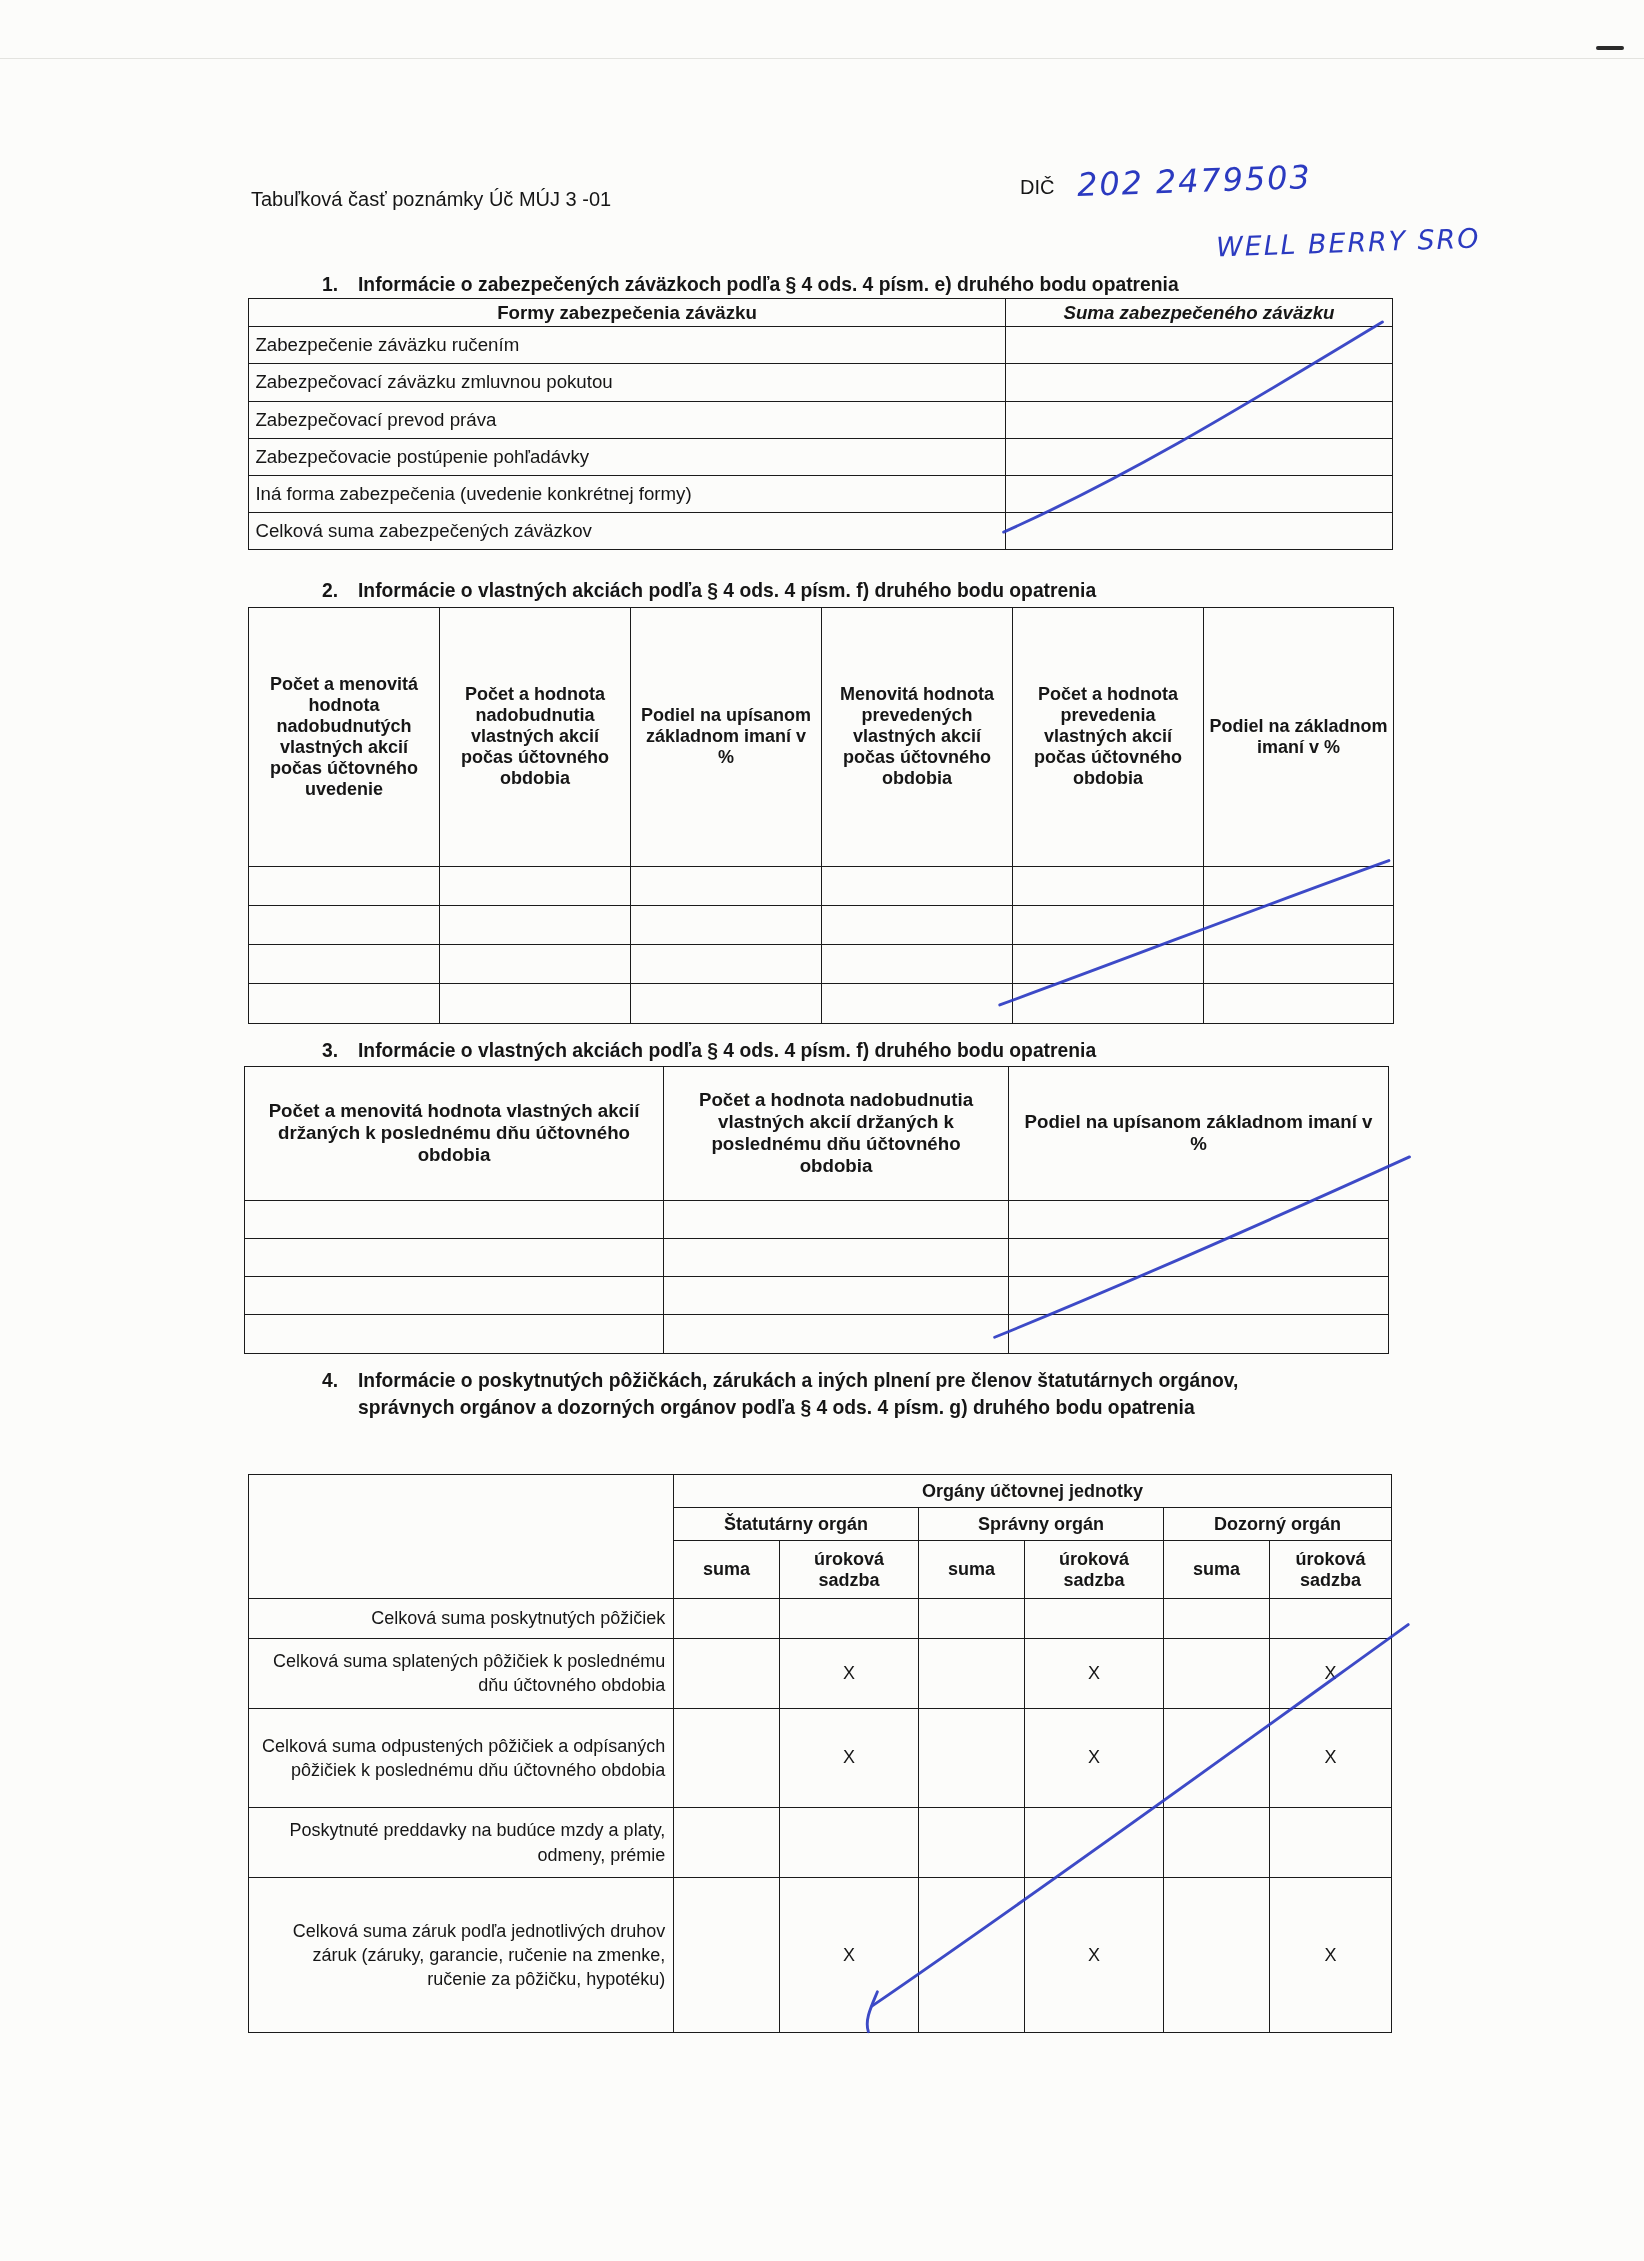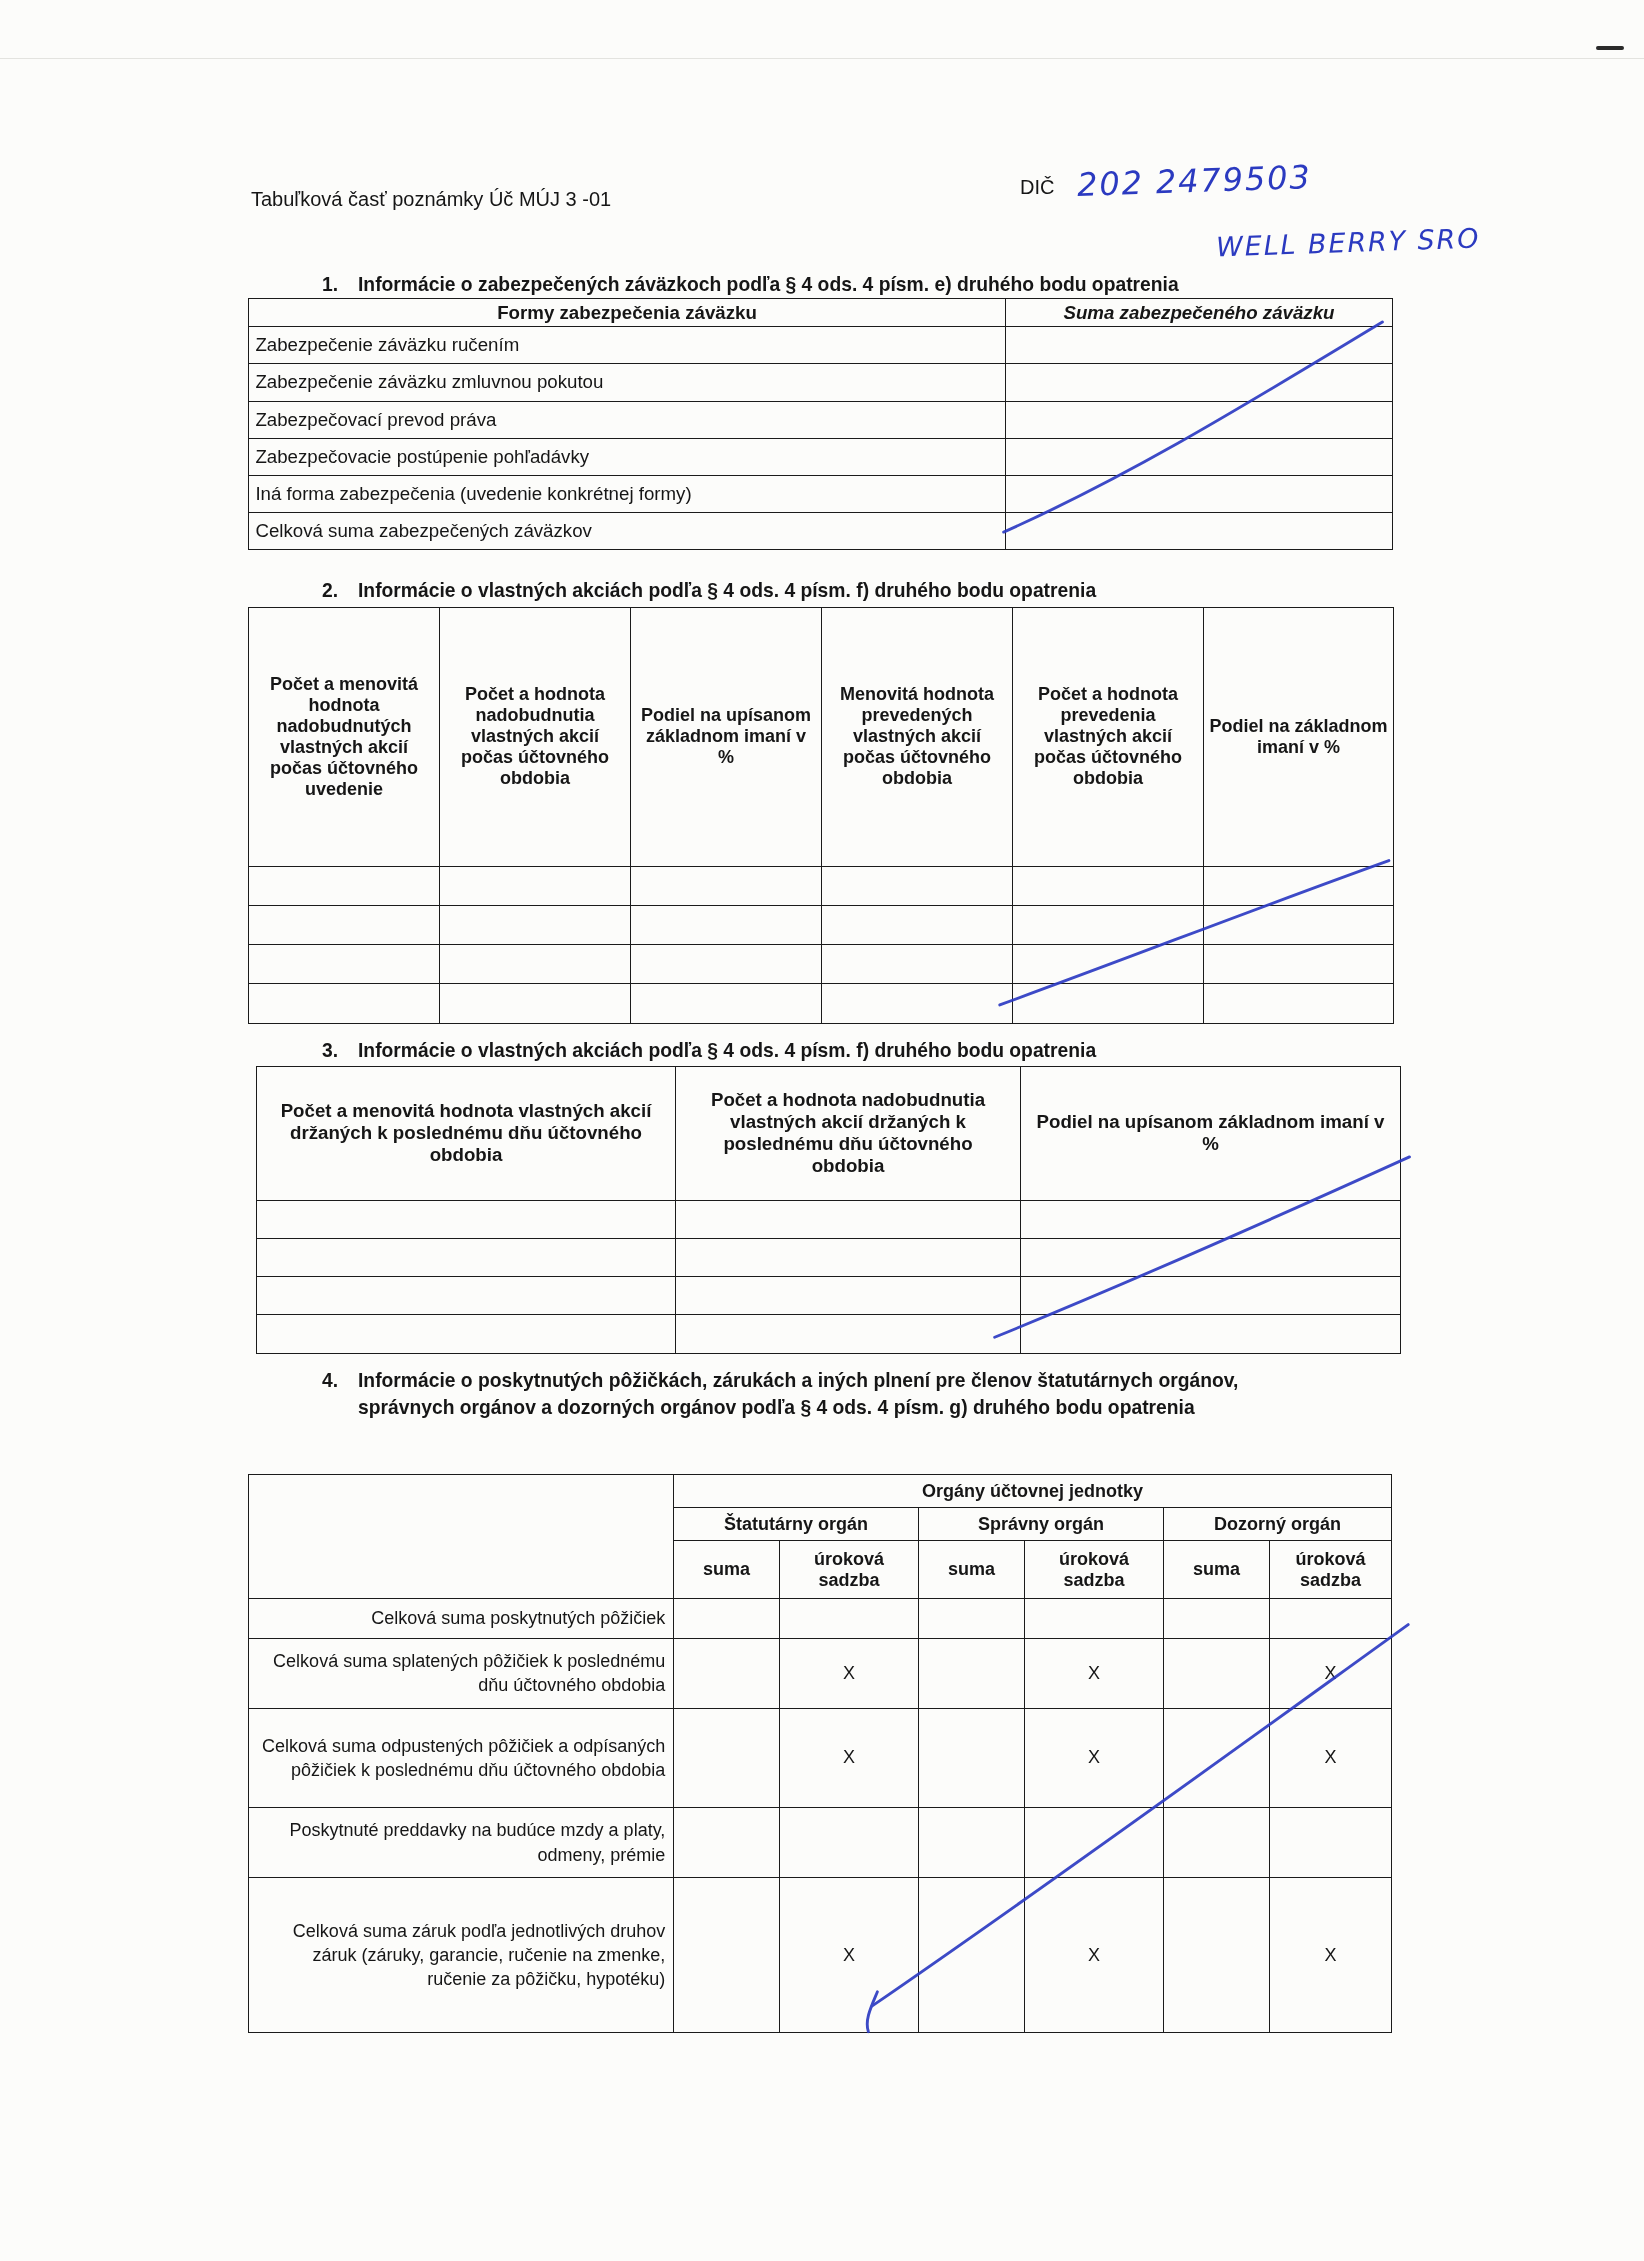--- a/index.html
+++ b/index.html
@@ -63,21 +63,21 @@
   .t1 .h{height:26px;}
   .t1 td{height:31px;text-align:left;}
   .t1 .c-sum{width:387px;font-style:italic;}
 
   
   .t2{top:607px;left:248px;width:1144px;}
   .t2 th{height:250px;font-size:18px;padding:3.9px 5.2px;}
   .t2 td{height:33px;}
 
   
-  .t3{top:1066px;left:256px;width:1144px;}
+  .t3{top:1066px;left:244px;width:1144px;}
   .t3 th{height:125px;font-size:18.7px;padding:3.9px 9px;}
   .t3 td{height:32px;}
 
   
   .t4{top:1474px;left:248px;width:1144px;}
   .t4 th,.t4 td{font-size:18px;}
   .t4 .hr1{height:33px;}
   .t4 .hr2{height:33px;}
   .t4 .hr3{height:58px;}
   .t4 td.lbl{text-align:right;padding:3.9px 7.7px;line-height:1.35;}
@@ -119,21 +119,21 @@
     <tbody>
         <tr class="h">
       <th>Formy zabezpečenia záväzku</th>
       <th class="c-sum">Suma zabezpečeného záväzku</th>
     </tr>
     <tr>
           <td>Zabezpečenie záväzku ručením</td>
           <td></td>
         </tr>
     <tr>
-          <td>Zabezpečenie záväzku zmluvnou pokutou</td>
+          <td>Zabezpečovací záväzku zmluvnou pokutou</td>
           <td></td>
         </tr>
     <tr>
           <td>Zabezpečovací prevod práva</td>
           <td></td>
         </tr>
     <tr>
           <td>Zabezpečovacie postúpenie pohľadávky</td>
           <td></td>
         </tr>

